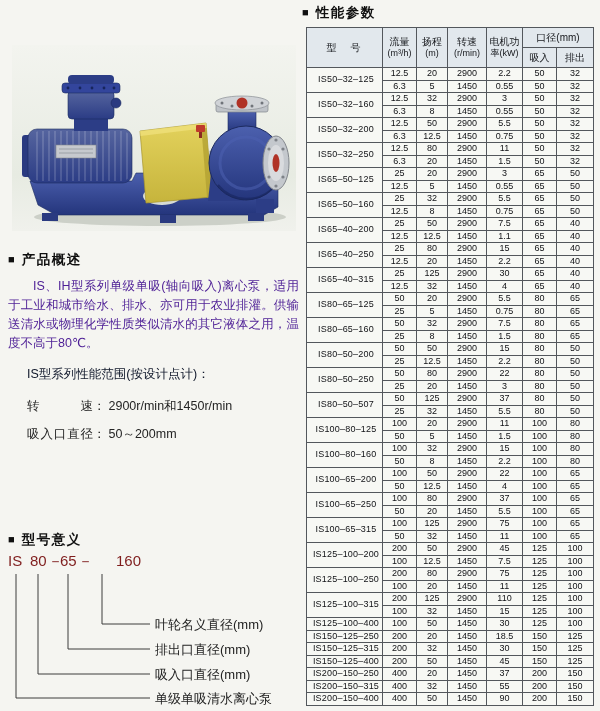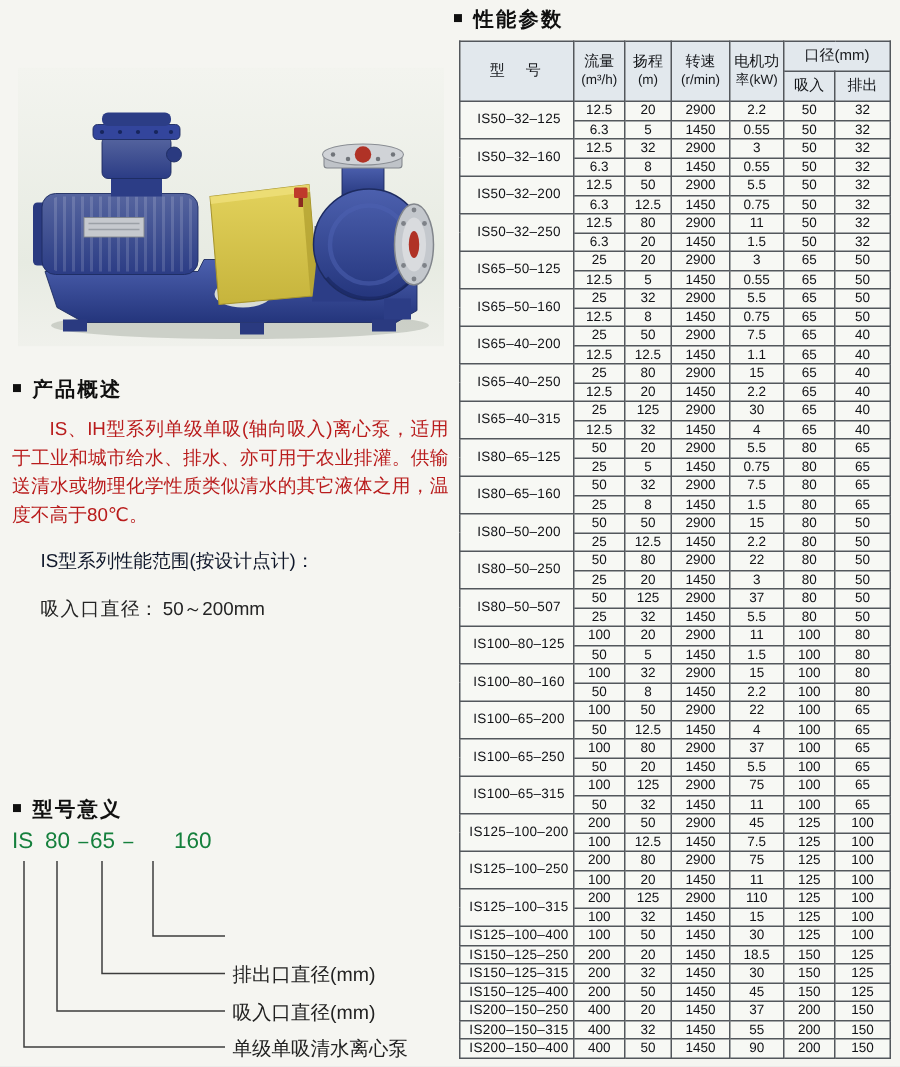--- a/index.html
+++ b/index.html
@@ -15,31 +15,31 @@
   .t-overview{left:8px;top:251px;}
   .t-model{left:8px;top:531px;}
   .t-perf{left:302px;top:4px;}
 
   
   .photo{position:absolute;left:12px;top:45px;width:284px;height:186px;}
   .photo svg{display:block;width:100%;height:100%;}
 
   
   .para{position:absolute;left:8px;top:277px;width:291px;margin:0;
-    font-size:12.5px;line-height:19px;text-align:justify;text-indent:2em;color:#b91c1c;}
+    font-size:12.5px;line-height:19px;text-align:justify;text-indent:2em;color:#4c1d95;}
   .range-title{position:absolute;left:27px;top:366px;font-size:12.5px;color:#0f172a;}
   .specs{position:absolute;left:27px;top:392px;font-size:12.5px;color:#242424;}
   .spec-row{height:28px;line-height:28px;white-space:nowrap;}
   .spec-label{display:inline-block;width:66px;text-align:justify;text-align-last:justify;vertical-align:top;}
   .spec-colon{display:inline-block;margin-right:3px;}
 
   
   .diagram{position:absolute;left:0;top:552px;width:300px;height:159px;}
   .diagram svg.lines{position:absolute;left:0;top:0;width:300px;height:159px;}
-  .model-example{position:absolute;left:0;top:0;height:20px;width:300px;font-size:15px;color:#15803d;}
+  .model-example{position:absolute;left:0;top:0;height:20px;width:300px;font-size:15px;color:#7f1d1d;}
   .model-example span{position:absolute;top:0;}
   .m-prefix{left:8px;}  .m-p1{left:30px;}  .m-d1{left:48px;}
   .m-p2{left:60px;}     .m-d2{left:78px;}  .m-p3{left:90px;margin-left:26px;}
   .dlabel{position:absolute;left:155px;height:16px;font-size:13px;color:#222;white-space:nowrap;}
   .dl-0{top:64px;} .dl-1{top:89px;} .dl-2{top:114px;} .dl-3{top:138px;}
 
   
   .perf-table{position:absolute;left:306px;top:27px;width:287px;
     border-collapse:collapse;table-layout:fixed;background:#f7f8f4;
     border:1.5px solid #3c4046;}
@@ -146,20 +146,23 @@
 
   <div class="sec-title t-overview">
     <span class="bullet">■</span>
     <span>产品概述</span>
   </div>
   <p class="para">IS、IH型系列单级单吸(轴向吸入)离心泵，适用于工业和城市给水、排水、亦可用于农业排灌。供输送清水或物理化学性质类似清水的其它液体之用，温度不高于80℃。</p>
   <div class="range-title">IS型系列性能范围(按设计点计)：</div>
 
   <div class="specs">
     <div class="spec-row">
+      <span class="spec-label">转速</span><span class="spec-colon">：</span><span class="spec-value">2900r/min和1450r/min</span>
+    </div>
+    <div class="spec-row">
       <span class="spec-label">吸入口直径</span><span class="spec-colon">：</span><span class="spec-value">50～200mm</span>
     </div>
   </div>
 
   <div class="sec-title t-model">
     <span class="bullet">■</span>
     <span>型号意义</span>
   </div>
 
   <div class="diagram">
@@ -170,20 +173,21 @@
       <span class="m-p2">65</span>
       <span class="m-d2">－</span>
       <span class="m-p3">160</span>
     </div>
     <svg class="lines" viewBox="0 0 300 159">
       <path d="M102,22 V72 H150" fill="none" stroke="#3c3c3c" stroke-width="1"></path>
       <path d="M68,22 V97 H150" fill="none" stroke="#3c3c3c" stroke-width="1"></path>
       <path d="M38,22 V122 H150" fill="none" stroke="#3c3c3c" stroke-width="1"></path>
       <path d="M16,22 V146 H150" fill="none" stroke="#3c3c3c" stroke-width="1"></path>
     </svg>
+    <div class="dlabel dl-0">叶轮名义直径(mm)</div>
     <div class="dlabel dl-1">排出口直径(mm)</div>
     <div class="dlabel dl-2">吸入口直径(mm)</div>
     <div class="dlabel dl-3">单级单吸清水离心泵</div>
   </div>
 
   <div class="sec-title t-perf">
     <span class="bullet">■</span>
     <span>性能参数</span>
   </div>
 

